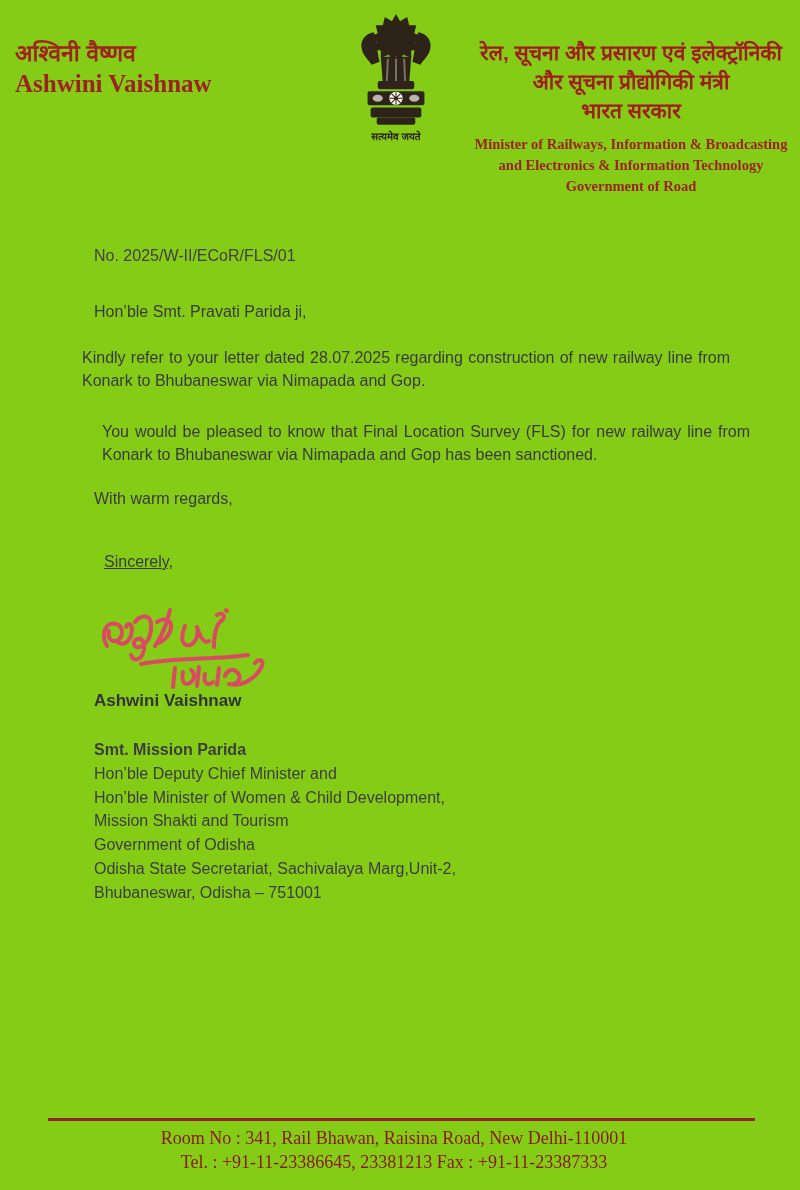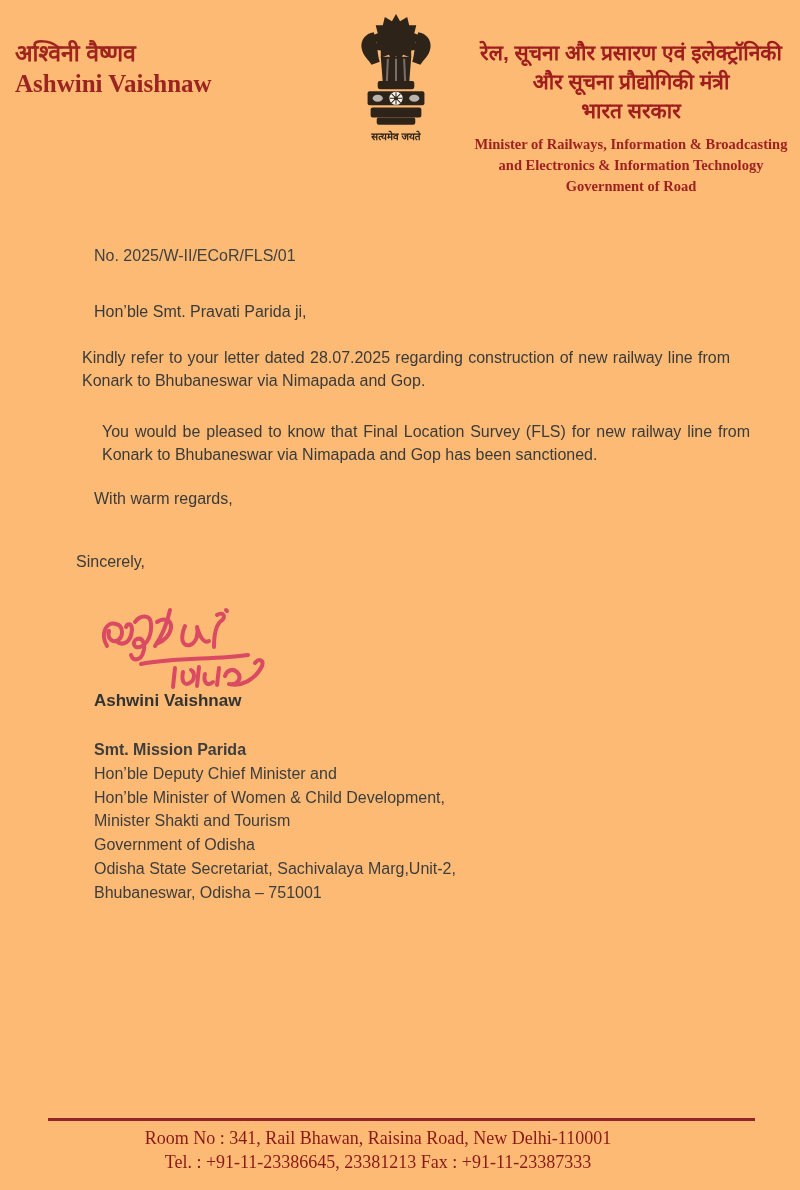--- a/index.html
+++ b/index.html
@@ -1,21 +1,21 @@
 <!DOCTYPE html>
 <html><head>
 <meta charset="utf-8">
 <style>
   * { margin: 0; padding: 0; box-sizing: border-box; }
   html, body { background: #ffffff; }
   .page {
     position: relative;
     width: 800px;
     height: 1190px;
-    background: #fdba74;
+    background: #84cc16;
     font-family: "Liberation Sans", sans-serif;
     color: #3a3a3a;
     overflow: hidden;
   }
 
   
   .hdr-left {
     position: absolute; left: 15px; top: 38px; width: 300px;
   }
   .hdr-left .hindi-name {
@@ -42,36 +42,36 @@
     font-size: 14.5px; font-weight: bold; line-height: 21px; color: #9e1f1f;
   }
   .hdr-right .en-block { margin-top: 9px; }
 
   
   .refno   { position: absolute; left: 94px; top: 247px; font-size: 16px; color: #414141; }
   .saluta  { position: absolute; left: 94px; top: 303px; font-size: 16px; }
   .para1   { position: absolute; left: 82px; top: 346px; width: 648px; font-size: 16px; line-height: 23px; text-align: justify; }
   .para2   { position: absolute; left: 102px; top: 420px; width: 648px; font-size: 16px; line-height: 23px; text-align: justify; }
   .regards { position: absolute; left: 94px; top: 490px; font-size: 16px; }
-  .closing { position: absolute; left: 76px; top: 553px; font-size: 16px; }
+  .closing { position: absolute; left: 104px; top: 553px; font-size: 16px; text-decoration: underline; }
 
   .sig-wrap { position: absolute; left: 95px; top: 602px; width: 185px; height: 92px; }
 
   .signatory { position: absolute; left: 94px; top: 691px; font-size: 17px; font-weight: bold; color: #333; }
 
   .recipient { position: absolute; left: 94px; top: 738px; font-size: 16px; line-height: 23.8px; color: #3d3d3d; }
   .recipient .rname { font-weight: bold; }
 
   
   .footer-line {
     position: absolute; left: 48px; top: 1118px; width: 707px; height: 3px;
     background: #93242c;
   }
   .footer-text {
-    position: absolute; left: 0; top: 1126px; width: 756px;
+    position: absolute; left: 16px; top: 1126px; width: 756px;
     text-align: center; color: #8b1818;
     font-family: "Liberation Serif", serif;
     font-size: 18px; line-height: 24px;
   }
 </style>
 </head>
 <body>
 
 <div class="page">
 
@@ -166,21 +166,21 @@
       </g>
     </svg>
   </div>
 
   <div class="signatory">Ashwini Vaishnaw</div>
 
   <div class="recipient">
     <div class="rname">Smt. Mission Parida</div>
     <div>Hon’ble Deputy Chief Minister and</div>
     <div>Hon’ble Minister of Women &amp; Child Development,</div>
-    <div>Minister Shakti and Tourism</div>
+    <div>Mission Shakti and Tourism</div>
     <div>Government of Odisha</div>
     <div>Odisha State Secretariat, Sachivalaya Marg,Unit-2,</div>
     <div>Bhubaneswar, Odisha – 751001</div>
   </div>
 
   <div class="footer-line"></div>
   <div class="footer-text">
     <div>Room No : 341, Rail Bhawan, Raisina Road, New Delhi-110001</div>
     <div>Tel. : +91-11-23386645, 23381213 Fax : +91-11-23387333</div>
   </div>

